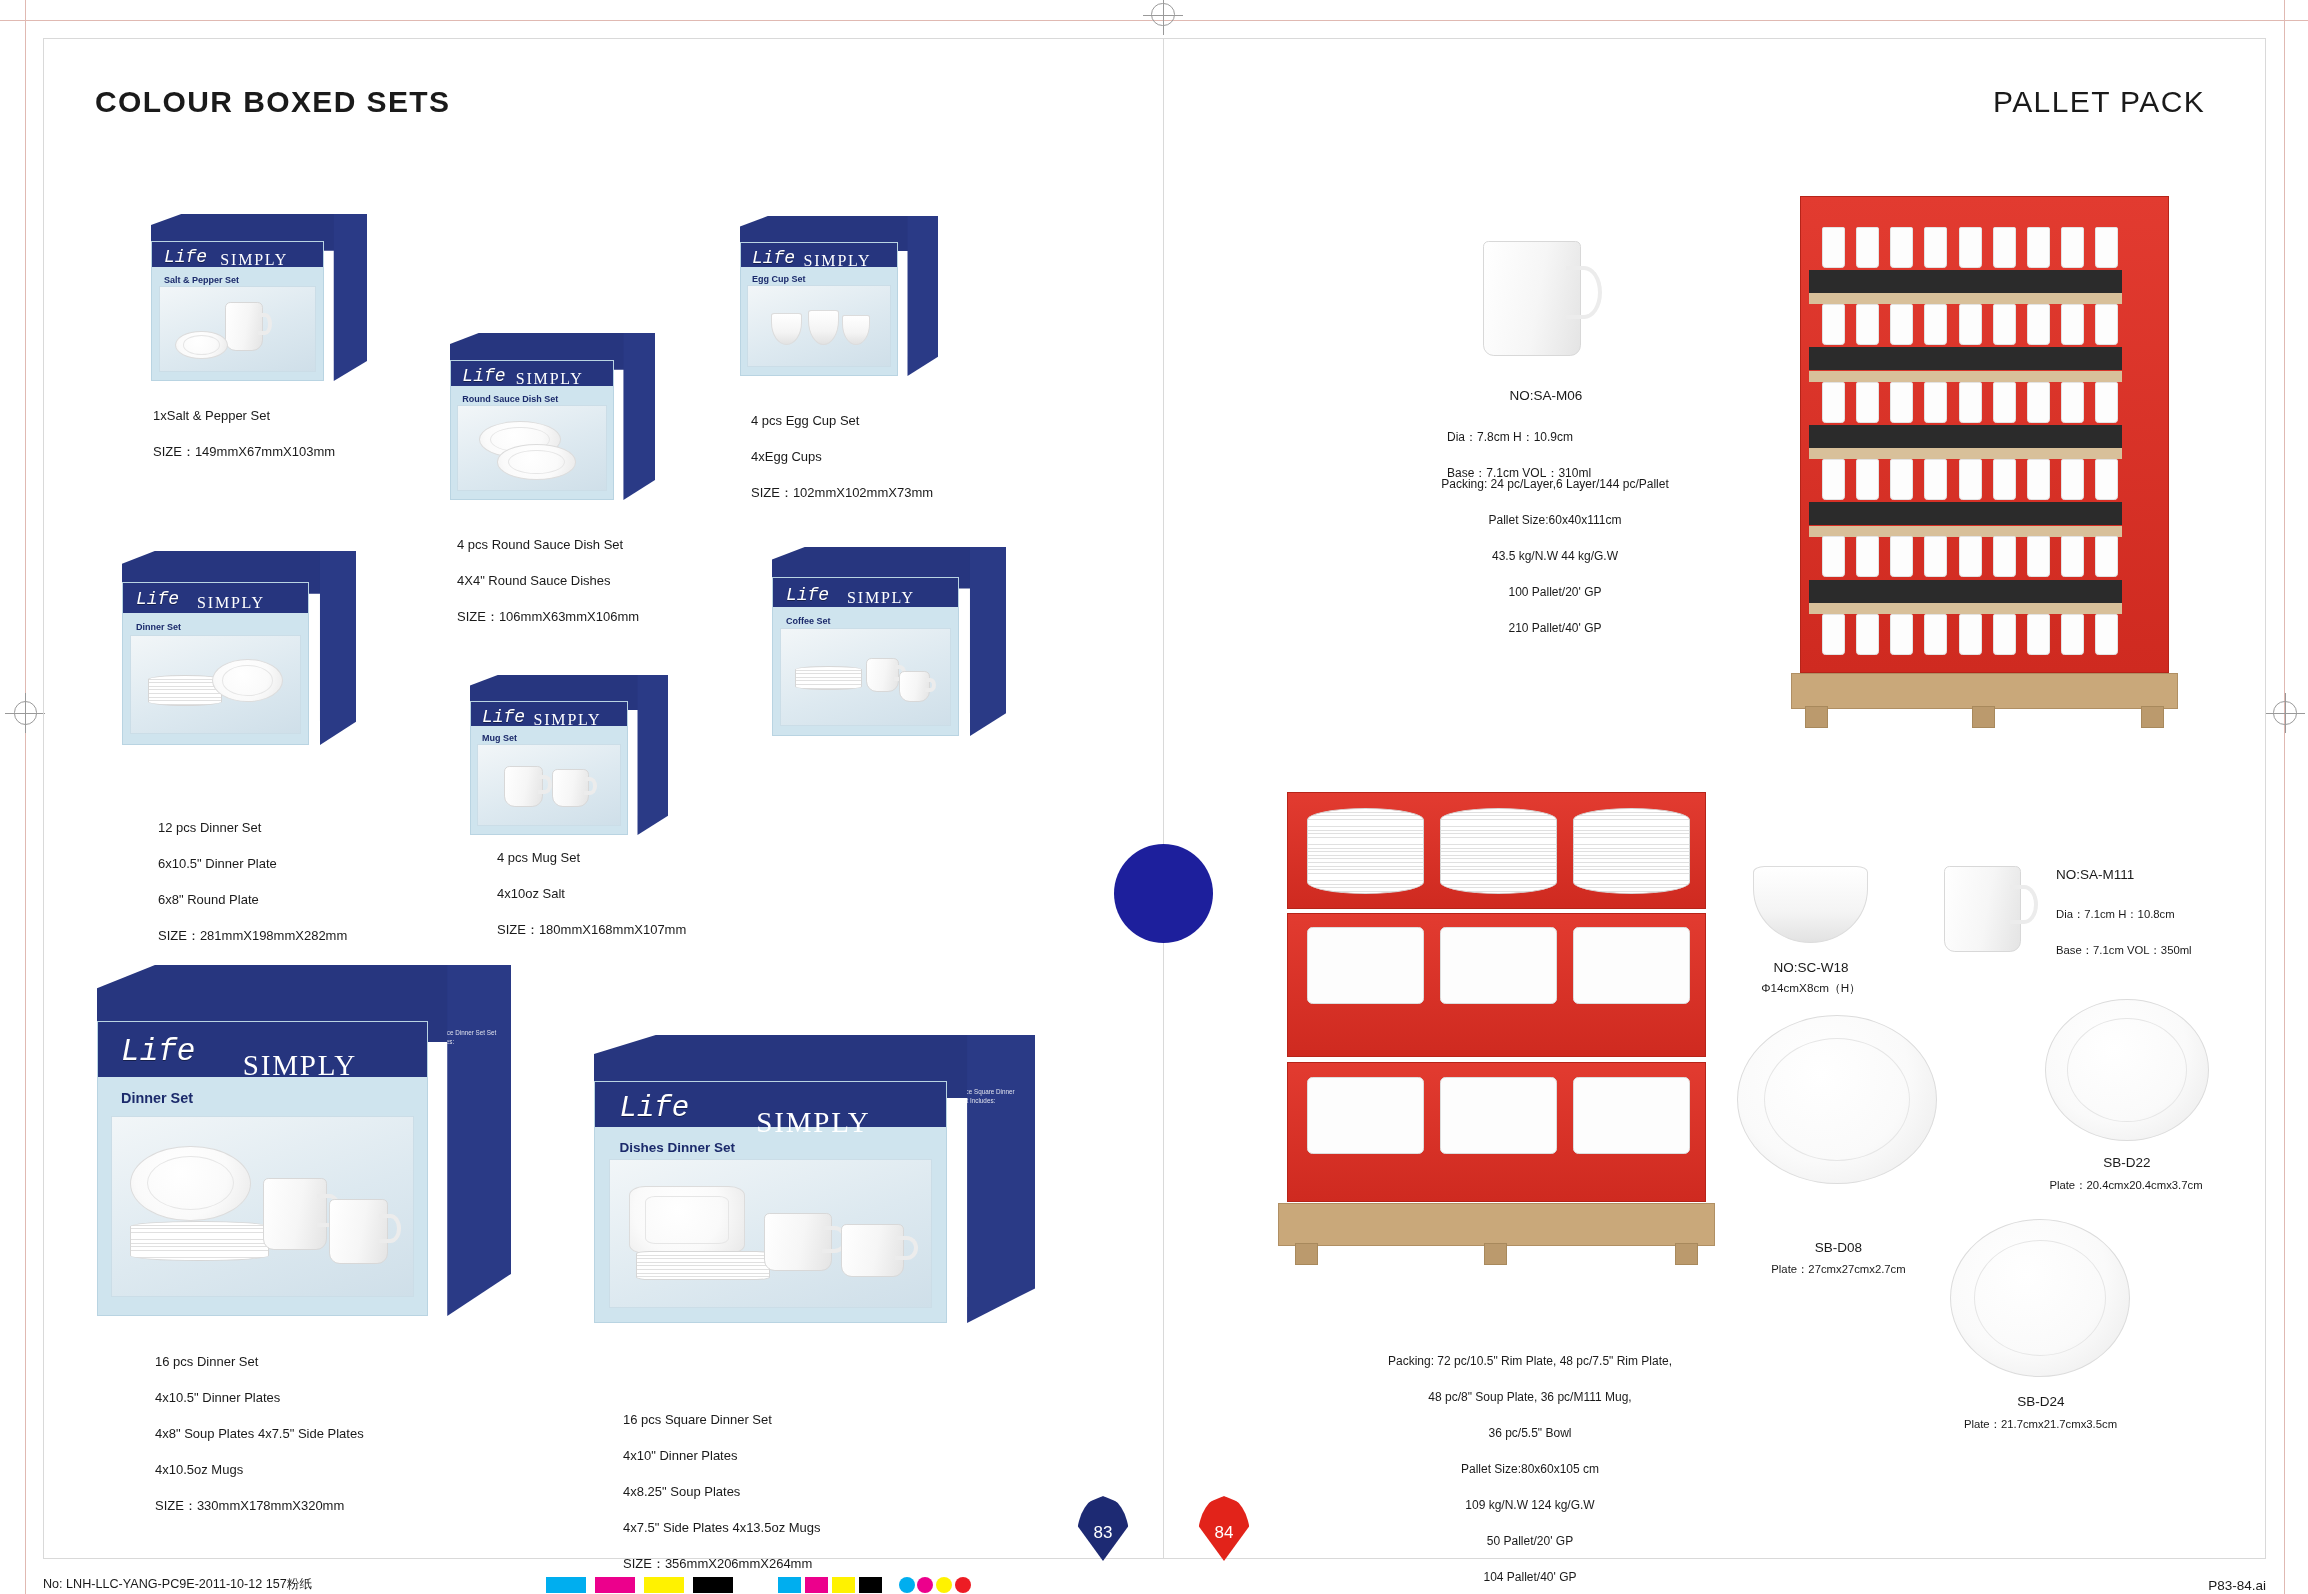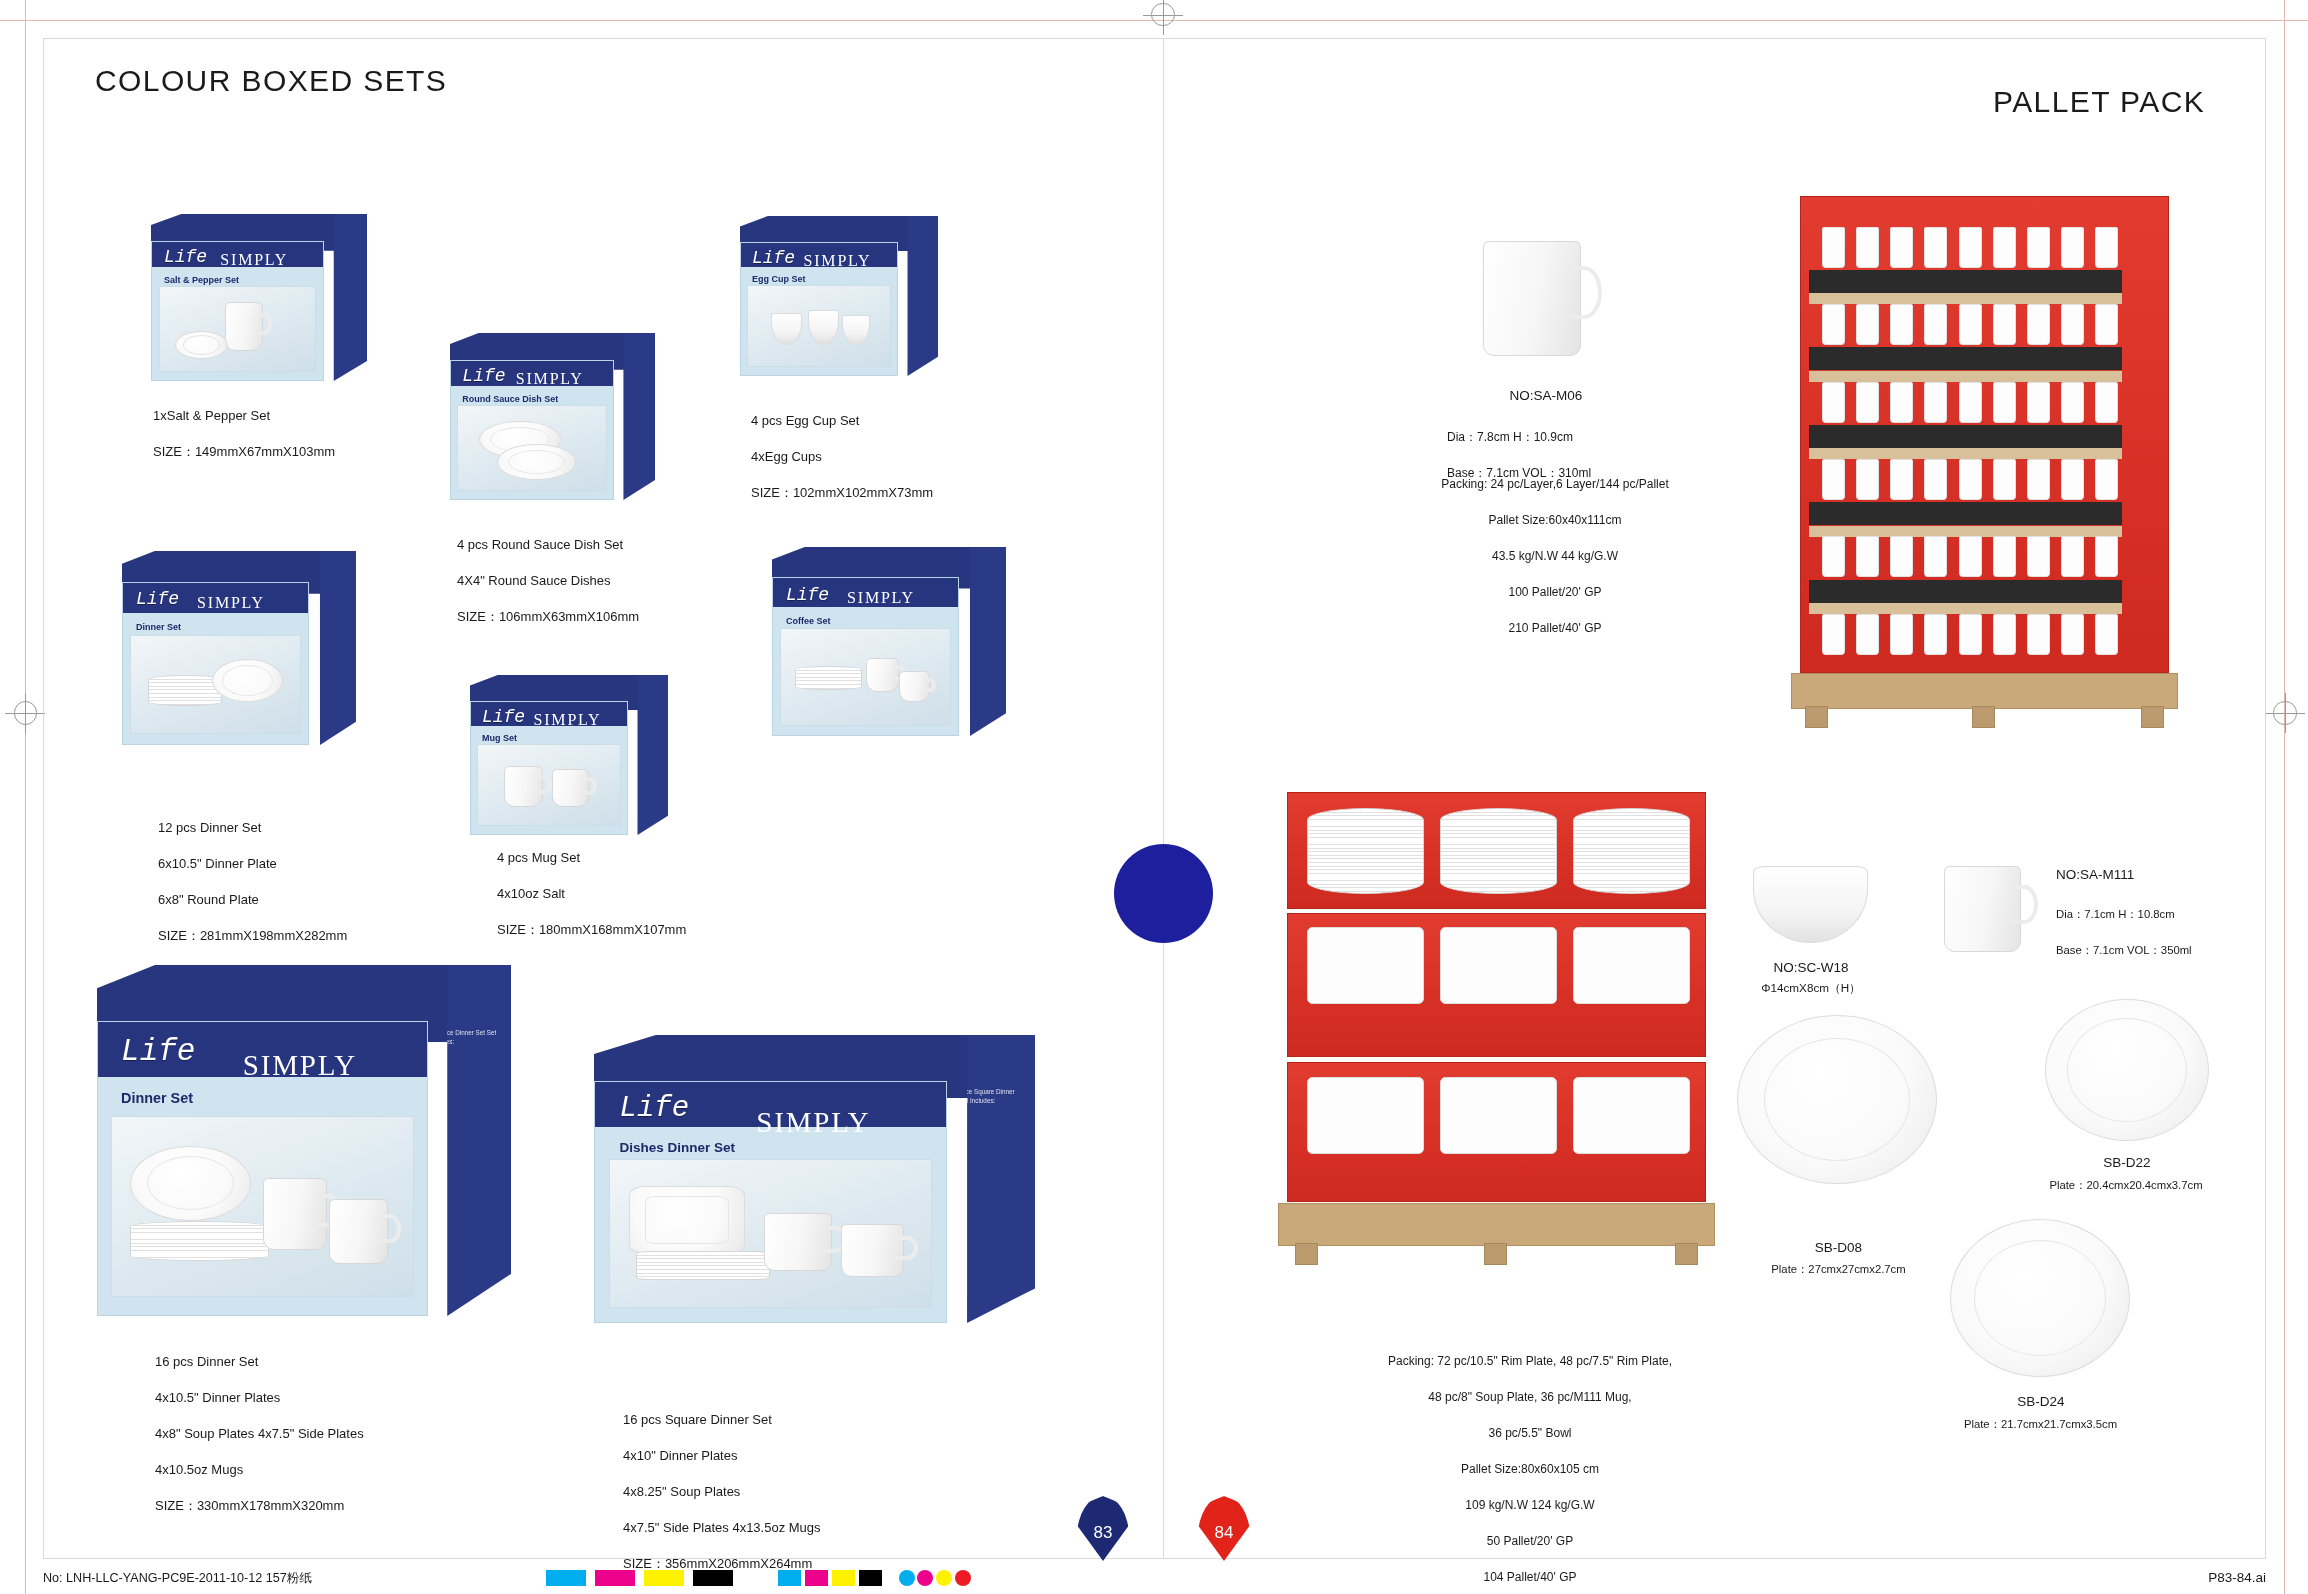--- a/index.html
+++ b/index.html
@@ -41,21 +41,21 @@
   }
 
   
   .section-title {
     position: absolute;
     font-size: 30px;
     letter-spacing: 1.4px;
     color: #1a1a1a;
     font-weight: 400;
   }
-  #title-left { left: 95px; top: 64px; }
+  #title-left { left: 95px; top: 85px; font-weight: bold; }
   #title-right { left: 1993px; top: 85px; }
 
   
   .caption {
     position: absolute;
     font-size: 13px;
     line-height: 18px;
     color: #1a1a1a;
     white-space: pre-line;
   }
@@ -211,21 +211,21 @@
     width: 99px; height: 99px;
     border-radius: 50%;
     background: #1d1f9c;
   }
 
   
   #footer {
     position: absolute;
     left: 43px; top: 1570px;
     width: 2223px; height: 23.4px;
-    display: flex; align-items: flex-start;
+    display: flex; align-items: flex-end;
   }
   #footer-code {
     font-size: 12.6px; color: #1a1a1a;
     margin-right: 234px;
   }
   .swatch { width: 40px; height: 16px; margin-right: 9px; }
   .swatch-sm { width: 23.4px; height: 16px; margin-right: 3.6px; }
   #footer-right {
     position: absolute; right: 0; font-size: 13.5px; color: #1a1a1a;
   }

